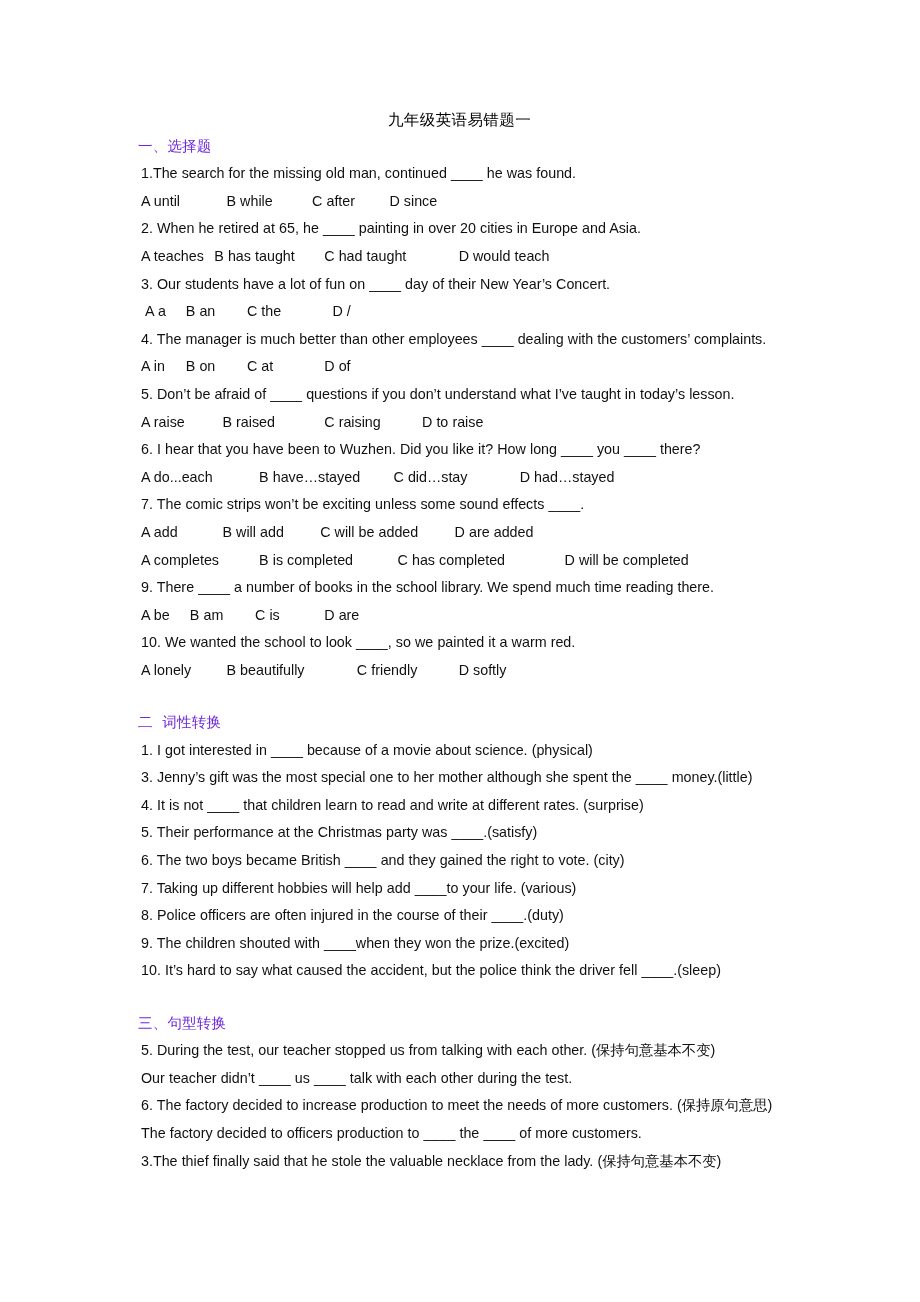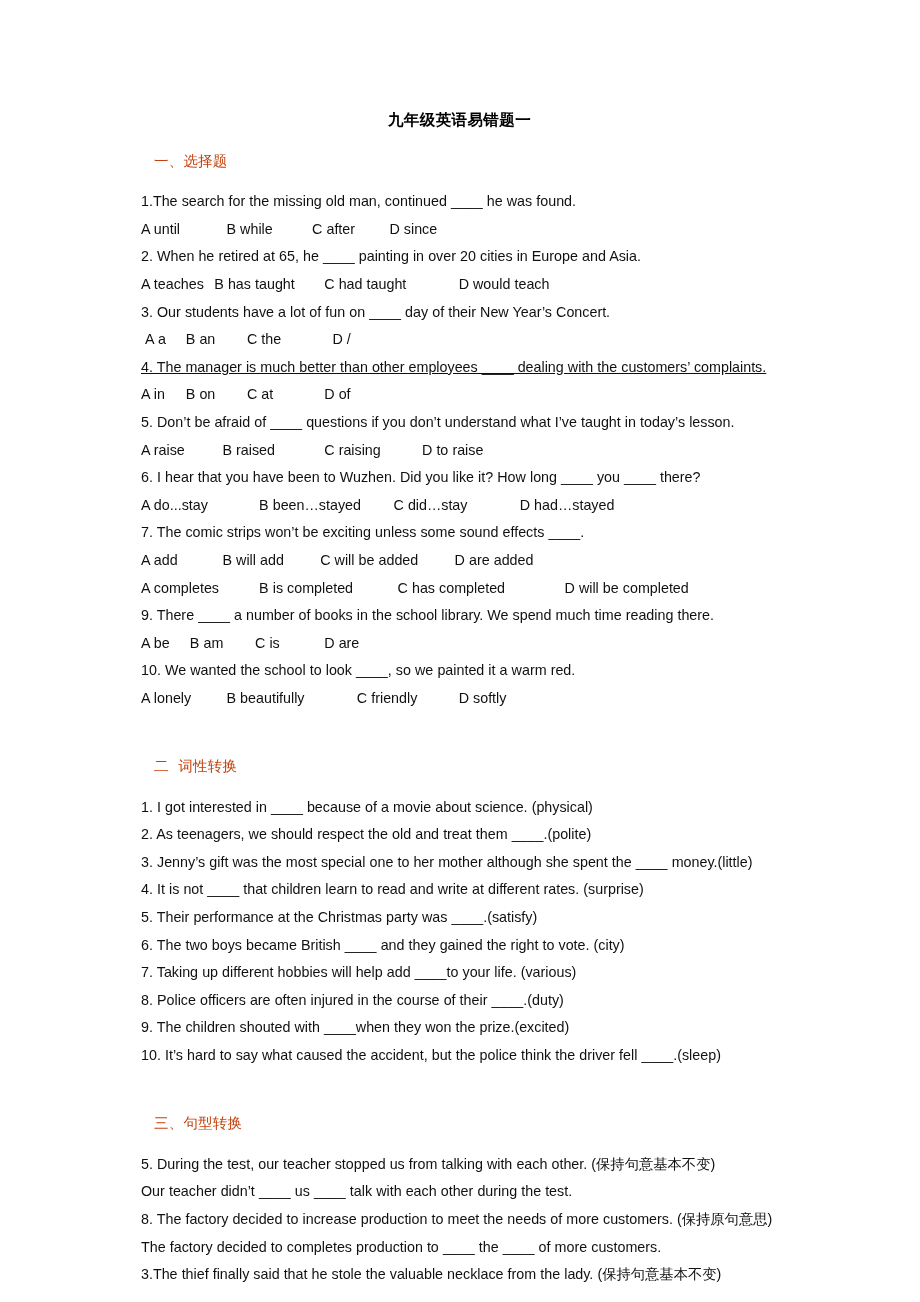--- a/index.html
+++ b/index.html
@@ -17,47 +17,46 @@
   .page {
     position: relative;
     width: 920px;
     height: 1302px;
     box-sizing: border-box;
     padding: 108px 139px 0 138px;
   }
   .doc-title {
     text-align: center;
     font-size: 15.5px;
-    font-weight: 700;
+    font-weight: 400;
     line-height: 24.6px;
     letter-spacing: 0.4px;
     margin: 0 0 1px 0;
     color: #000;
   }
   .section-heading {
     font-size: 14.5px;
     line-height: 24.6px;
-    color: #c2410c;
-    margin: 16px;
+    color: #6d28d9;
+    margin: 0;
     letter-spacing: 0.2px;
     white-space: pre;
   }
   .line {
     font-size: 14.3px;
     line-height: 24.6px;
     margin: 3px;
     color: #101010;
     white-space: pre-wrap;
     word-spacing: 0.1px;
   }
   .line.justify {
     text-align: justify;
     text-align-last: left;
     white-space: normal;
-    text-decoration: underline;
   }
   .spacer {
     height: 24.6px;
   }
   .cn {
     font-family: "DejaVu Sans", "Liberation Sans", sans-serif;
   }
 </style>
 </head>
 <body>
@@ -70,41 +69,40 @@
       <div class="line">A until	     B while	  C after	     D since</div>
       <div class="line">2. When he retired at 65, he ____ painting in over 20 cities in Europe and Asia.</div>
       <div class="line">A teaches	  B has taught	     C had taught	      D would teach</div>
       <div class="line">3. Our students have a lot of fun on ____ day of their New Year’s Concert.</div>
       <div class="line"> A a	   B an	  C the	       D /</div>
       <div class="line justify">4. The manager is much better than other employees ____ dealing with the customers’ complaints.</div>
       <div class="line">A in	   B on	  C at	     D of</div>
       <div class="line">5. Don’t be afraid of ____ questions if you don’t understand what I’ve taught in today’s lesson.</div>
       <div class="line">A raise	    B raised	     C raising	     D to raise</div>
       <div class="line">6. I hear that you have been to Wuzhen. Did you like it? How long ____ you ____ there?</div>
-      <div class="line">A do...stay	     B been…stayed	      C did…stay	     D had…stayed</div>
+      <div class="line">A do...each	     B have…stayed	      C did…stay	     D had…stayed</div>
       <div class="line">7. The comic strips won’t be exciting unless some sound effects ____.</div>
       <div class="line">A add	    B will add	    C will be added	     D are added</div>
       <div class="line">A completes	     B is completed	       C has completed	        D will be completed</div>
       <div class="line">9. There ____ a number of books in the school library. We spend much time reading there.</div>
       <div class="line">A be	    B am	    C is	     D are</div>
       <div class="line">10. We wanted the school to look ____, so we painted it a warm red.</div>
       <div class="line">A lonely	     B beautifully	     C friendly	      D softly</div>
       <div class="spacer"></div>
       <div class="section-heading cn">二  词性转换</div>
       <div class="line">1. I got interested in ____ because of a movie about science. (physical)</div>
-      <div class="line">2. As teenagers, we should respect the old and treat them ____.(polite)</div>
       <div class="line">3. Jenny’s gift was the most special one to her mother although she spent the ____ money.(little)</div>
       <div class="line">4. It is not ____ that children learn to read and write at different rates. (surprise)</div>
       <div class="line">5. Their performance at the Christmas party was ____.(satisfy)</div>
       <div class="line">6. The two boys became British ____ and they gained the right to vote. (city)</div>
       <div class="line">7. Taking up different hobbies will help add ____to your life. (various)</div>
       <div class="line">8. Police officers are often injured in the course of their ____.(duty)</div>
       <div class="line">9. The children shouted with ____when they won the prize.(excited)</div>
       <div class="line">10. It’s hard to say what caused the accident, but the police think the driver fell ____.(sleep)</div>
       <div class="spacer"></div>
       <div class="section-heading cn">三、句型转换</div>
       <div class="line">5. During the test, our teacher stopped us from talking with each other. (保持句意基本不变)</div>
       <div class="line">Our teacher didn’t ____ us ____ talk with each other during the test.</div>
-      <div class="line">8. The factory decided to increase production to meet the needs of more customers. (保持原句意思)</div>
-      <div class="line">The factory decided to completes production to ____ the ____ of more customers.</div>
+      <div class="line">6. The factory decided to increase production to meet the needs of more customers. (保持原句意思)</div>
+      <div class="line">The factory decided to officers production to ____ the ____ of more customers.</div>
       <div class="line">3.The thief finally said that he stole the valuable necklace from the lady. (保持句意基本不变)</div>
     </div>
 </div>
 
 </body></html>

